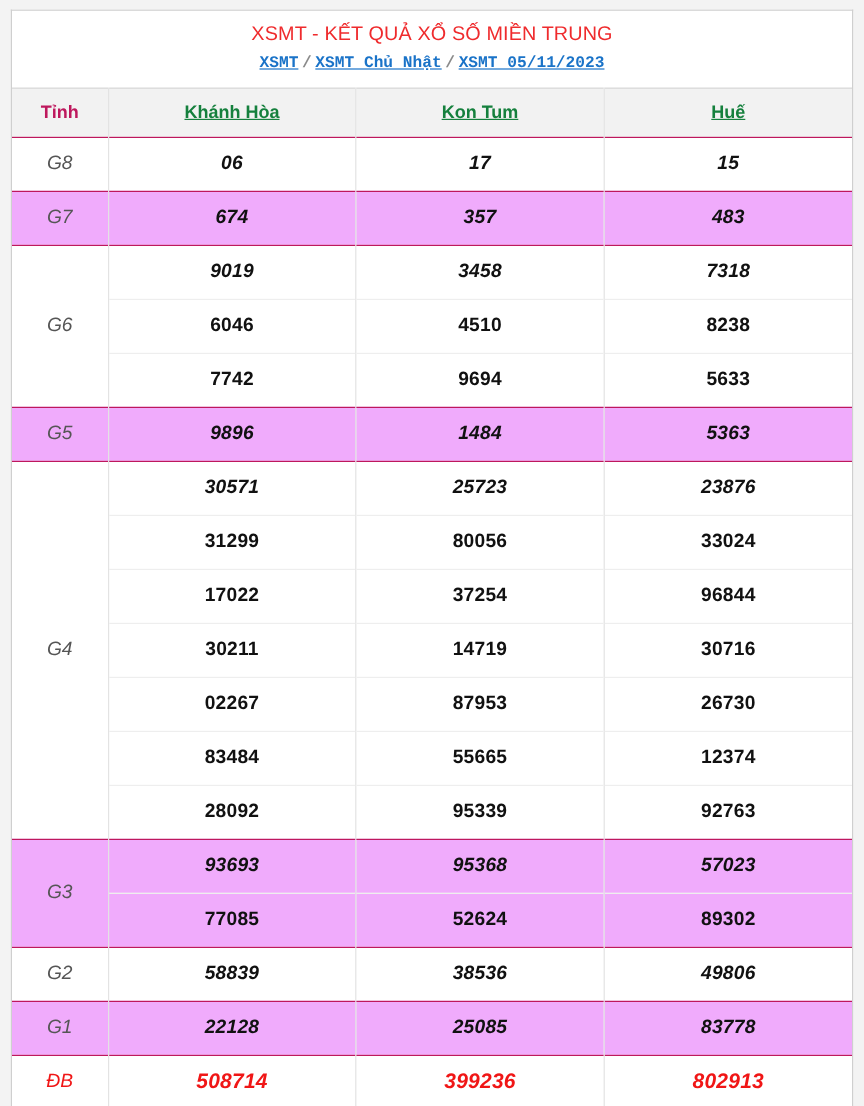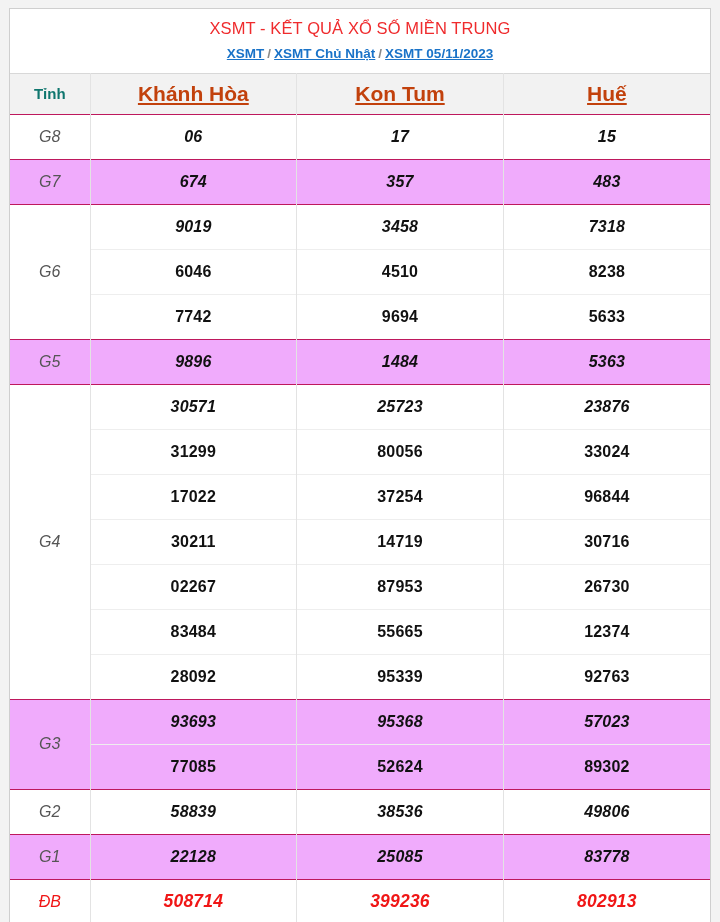--- a/index.html
+++ b/index.html
@@ -44,20 +44,21 @@
     font-weight: 400;
     letter-spacing: .1px;
     line-height: 1.25;
     margin: 0 0 7px 0;
   }
   .breadcrumb {
     font-size: 13.5px;
     font-weight: 700;
     line-height: 1.2;
     white-space: nowrap;
+    font-family: Liberation Mono, monospace;
   }
   .breadcrumb a {
     color: #1a73c8;
     text-decoration: underline;
     cursor: pointer;
   }
   .crumb-sep {
     color: #8a8a8a;
     padding: 0 3px;
     font-weight: 700;
@@ -101,28 +102,28 @@
     letter-spacing: .2px;
     margin-top: 32px;
   }
 
   
   tr.prov-head td {
     background: #f2f2f2;
     height: 40px;
   }
   .prov-head .lbl {
-    color: #0f766e;
+    color: #be185d;
     font-weight: 700;
     font-size: 15px;
   }
   .prov-head a {
-    color: #c2410c;
-    font-weight: 700;
-    font-size: 21px;
+    color: #15803d;
+    font-weight: 700;
+    font-size: 15px;
     text-decoration: underline;
     cursor: pointer;
   }
 
   
   tr.shade > td { background: #f0abfc; }
 
   
   .db .lbl { color: #f01616; font-weight: 400; }
   .db .num { color: #f01616; font-weight: 700; font-size: 17.5px; }

